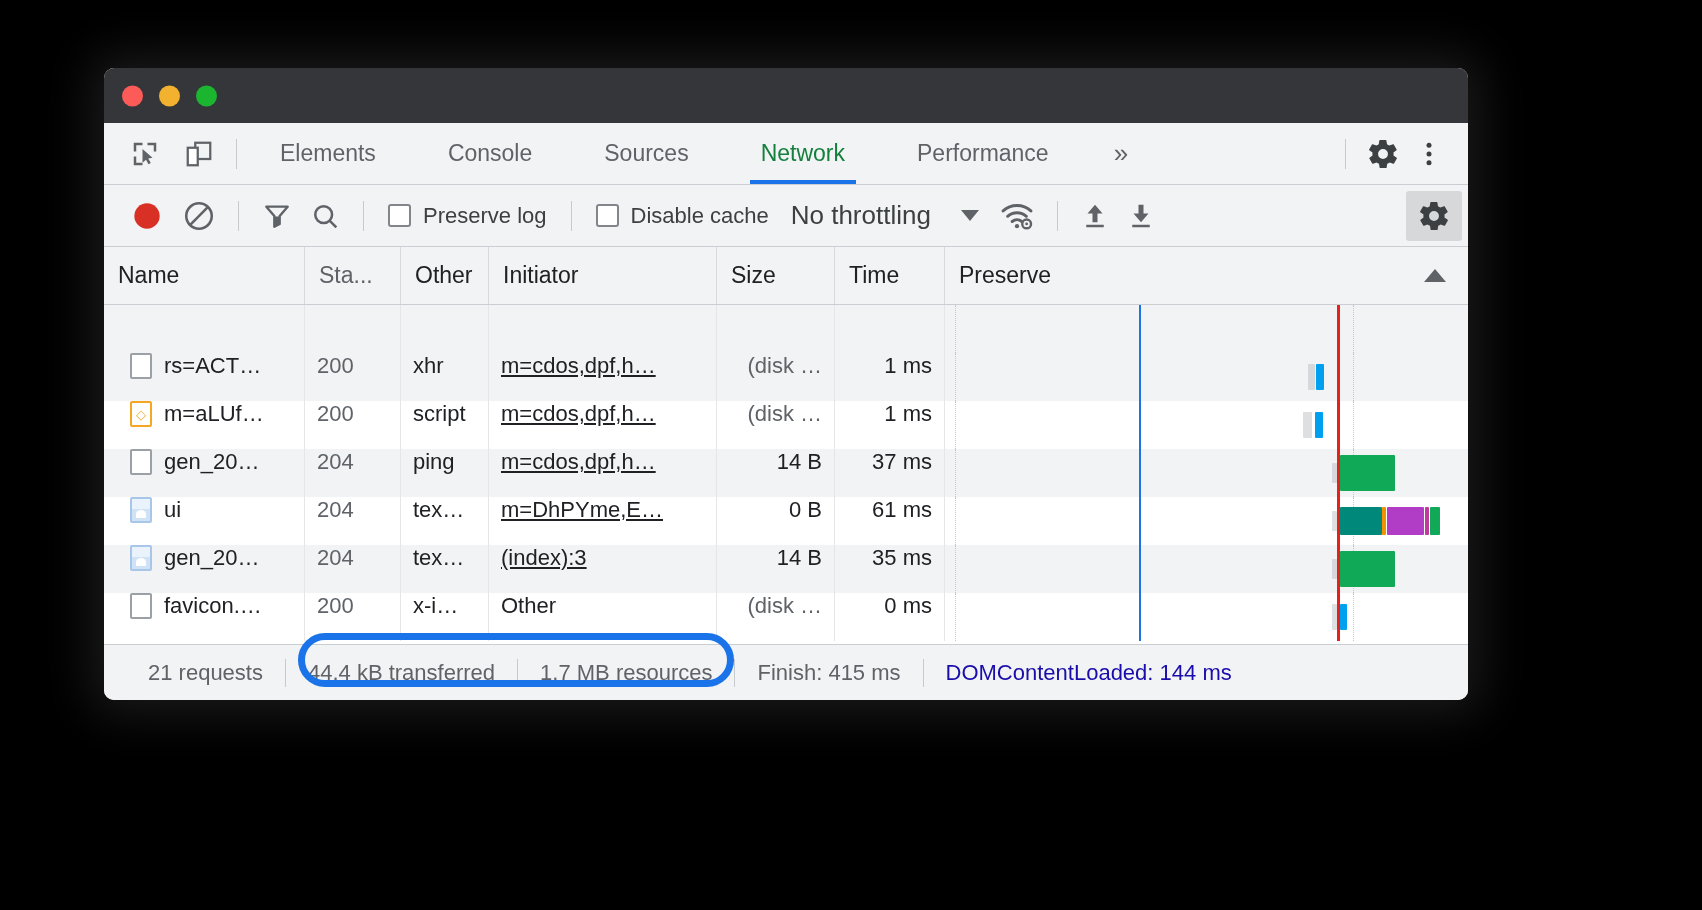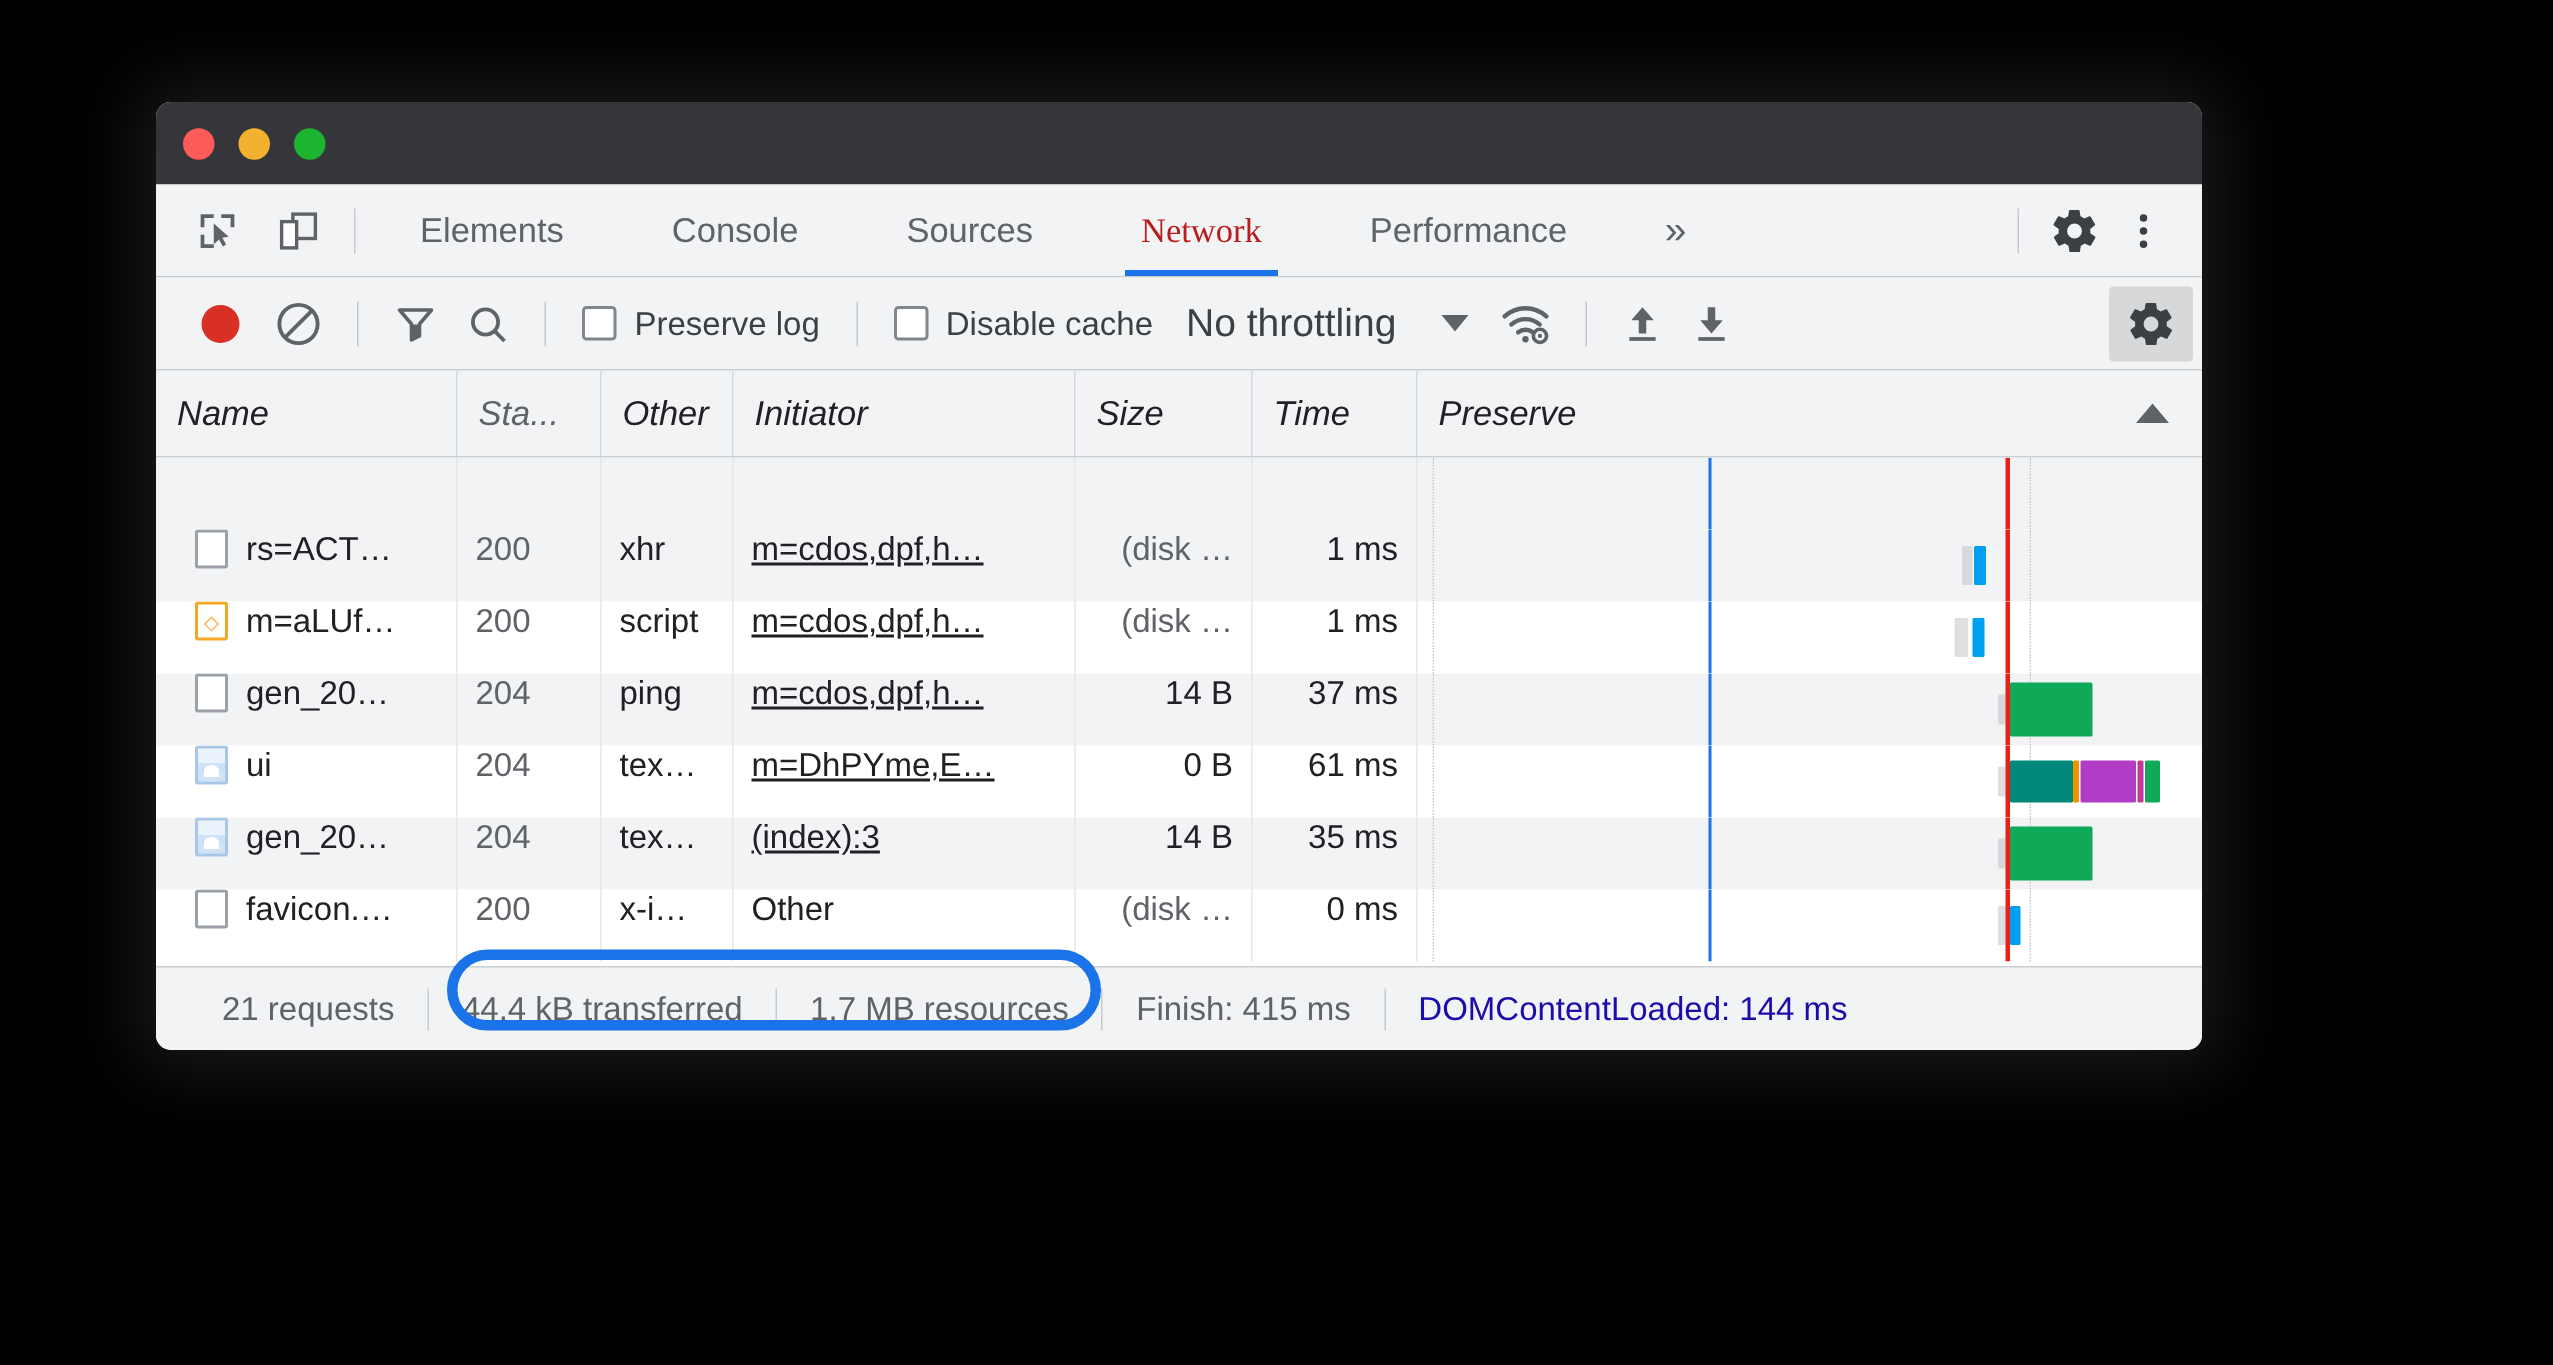--- a/index.html
+++ b/index.html
@@ -52,21 +52,21 @@
   .tb-icon { width: 46px; height: 46px; display:flex; align-items:center; justify-content:center; }
   #tb-icons { display: flex; align-items: center; margin-left: 18px; gap: 8px; }
   .vsep { width: 1px; height: 30px; background: #c7cacd; margin: 0 14px; }
   #tabs { display: flex; align-items: center; height: 100%; margin-left: 6px; gap: 26px; }
   .tab {
     font-size: 23px; color: #5f6368;
     padding: 0 23px; height: 100%;
     display: flex; align-items: center;
     position: relative; white-space: nowrap;
   }
-  .tab.active { color: #b91c1c; font-family: Liberation Serif, serif; }
+  .tab.active { color: #15803d; }
   .tab.active::after {
     content: ""; position: absolute; left: 12px; right: 12px; bottom: 0;
     height: 4px; background: #1a73e8;
   }
   .tab.more { font-size: 26px; color: #5f6368; padding: 0 16px; }
   #tab-right { margin-left: auto; display: flex; align-items: center; padding-right: 16px; }
 
   
   #nettoolbar {
     height: 62px; flex: 0 0 62px;
@@ -99,21 +99,21 @@
     height: 58px; flex: 0 0 58px;
     background: #f2f3f4;
     border-bottom: 1px solid #cacdd1;
     display: flex; align-items: center;
     font-size: 23px; color: #202124;
   }
   #grid-head .hcell {
     height: 100%; display: flex; align-items: center;
     padding-left: 14px;
     border-left: 1px solid #d7dadd;
-    overflow: hidden; white-space: nowrap; font-style: italic;
+    overflow: hidden; white-space: nowrap;
   }
   #grid-head .hcell:first-child { border-left: none; }
   #grid-body { flex: 1 1 auto; overflow: hidden; }
   .row { display: flex; height: 48px; align-items: center; font-size: 22px; color: #202124; }
   .row.odd { background: #f2f3f4; }
   .row.even { background: #ffffff; }
   .row.spacer { height: 48px; }
   .cell {
     height: 100%; display: flex; align-items: flex-start;
     padding: 0 12px;

